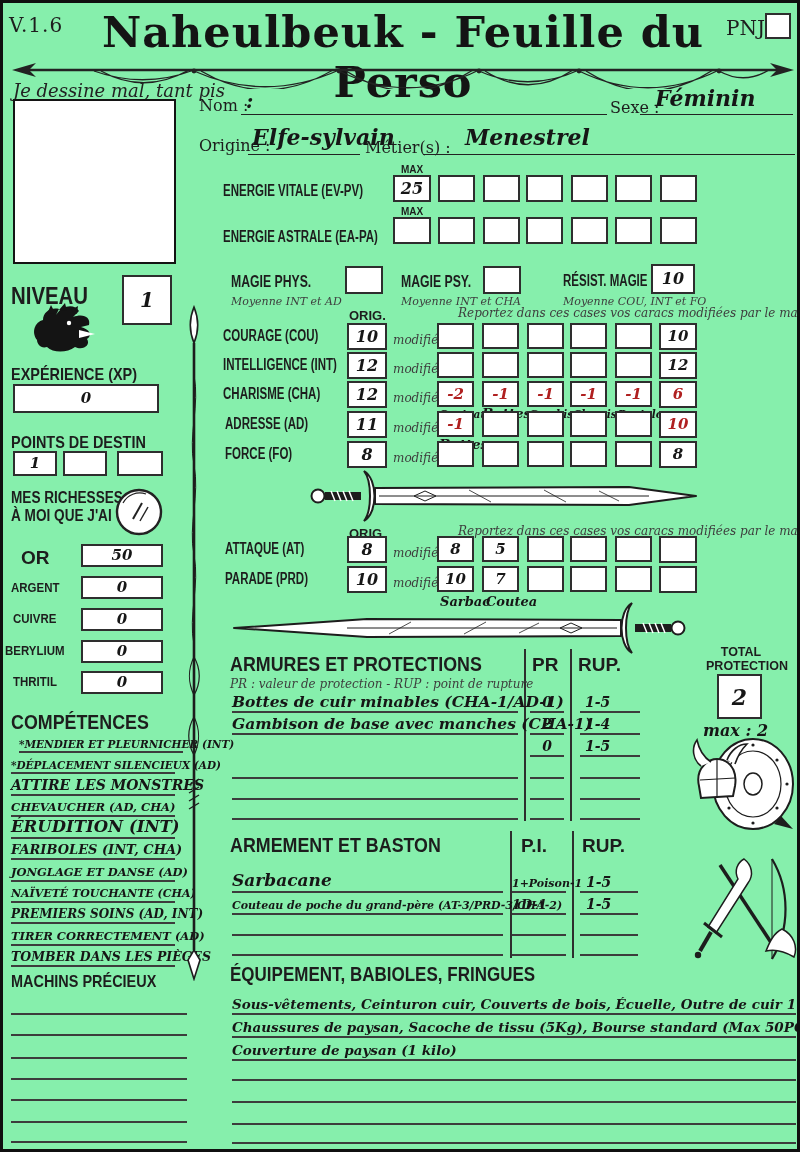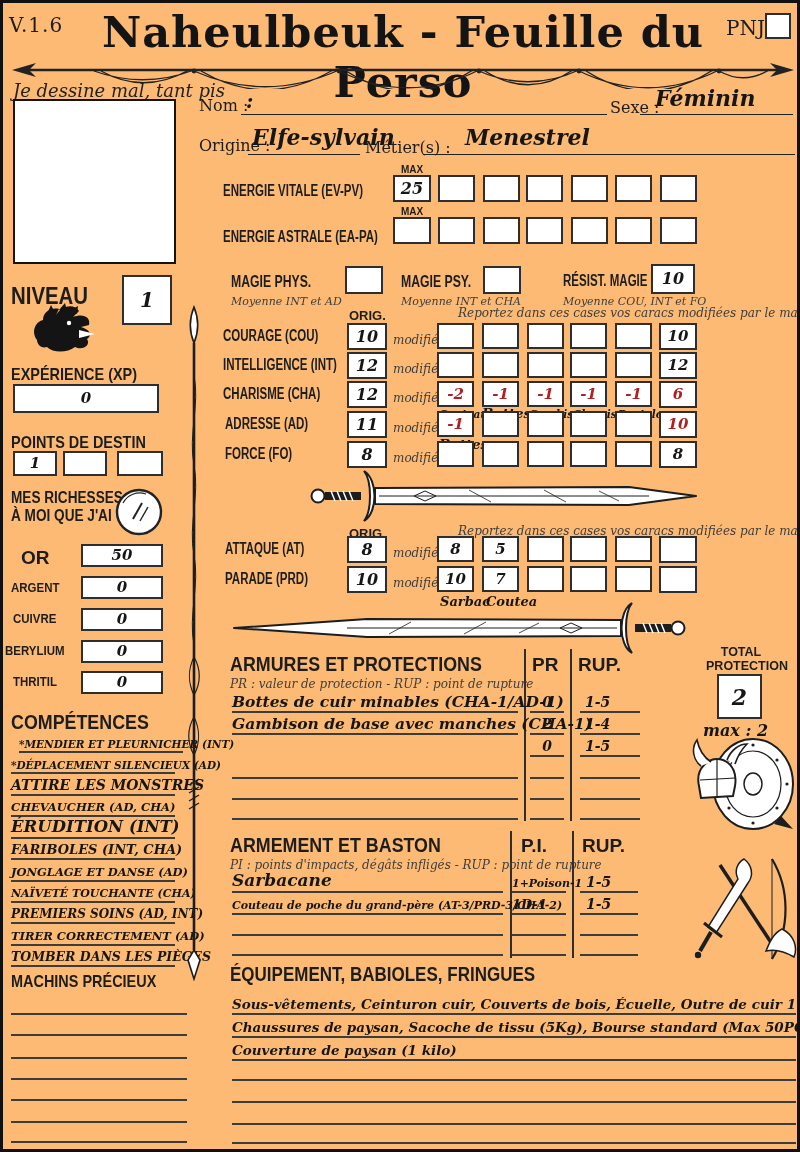--- a/index.html
+++ b/index.html
@@ -1,17 +1,17 @@
 <!DOCTYPE html>
 <html><head>
 <meta charset="utf-8">
 <style>
   * { margin:0; padding:0; box-sizing:border-box; }
   html,body { width:800px; height:1152px; background:#cfcfcf; }
-  #page { position:relative; width:800px; height:1152px; background:#fdba74;
+  #page { position:relative; width:800px; height:1152px; background:#86efac;
           border:3px solid #101010; overflow:hidden; }
   .abs  { position:absolute; }
   .hd   { font-family:"Liberation Sans","DejaVu Sans",sans-serif; font-weight:700;
           color:#1d1d1d; white-space:nowrap; line-height:1; }
   .cx   { transform:scaleX(.72); transform-origin:0 50%; }
   .cx85 { transform:scaleX(.85); transform-origin:0 50%; }
   .sf   { font-family:"DejaVu Serif",serif; color:#1d1d1d; white-space:nowrap; line-height:1; }
   .sfi  { font-family:"DejaVu Serif",serif; font-style:italic; color:#3d3d3d;
           white-space:nowrap; line-height:1; }
   .hw   { font-family:"DejaVu Serif",serif; font-style:italic; font-weight:700;
@@ -380,21 +380,20 @@
     <path d="M38 26 C42 16 50 10 58 10 C52 16 48 24 46 30" fill="#fff" stroke="#1d1d1d" stroke-width="1.6"></path>
     <line x1="28" y1="26" x2="28" y2="62" stroke="#1d1d1d" stroke-width="1.2"></line>
     <line x1="11" y1="46" x2="46" y2="44" stroke="#1d1d1d" stroke-width="1.2"></line>
   </svg>
 
   <div class="abs hd cx85" style="left:227px;top:831px;font-size:21px">ARMEMENT ET BASTON</div>
   <div class="abs hd" style="left:518px;top:833px;font-size:19px">P.I.</div>
   <div class="abs hd" style="left:579px;top:833px;font-size:19px">RUP.</div>
   <div class="abs vline" style="left:507px;top:828px;height:127px"></div>
   <div class="abs vline" style="left:569px;top:828px;height:127px"></div>
-  <div class="abs sfi" style="left:227px;top:856px;font-size:12px">PI : points d'impacts, dégâts infligés - RUP : point de rupture</div>
 
   <div class="abs ul lne" style="left:229px;top:868px;width:271px;height:22px">
       <span class="hw" style="font-size:17px">Sarbacane</span>
     </div>
   <div class="abs ul lne" style="left:509px;top:868px;width:54px;height:22px">
       <span class="hw" style="font-size:11px">1+Poison-1</span>
     </div>
   <div class="abs ul lne" style="left:577px;top:868px;width:58px;height:22px">
       <span class="hw" style="font-size:14px;padding-left:6px">1-5</span>
     </div>

